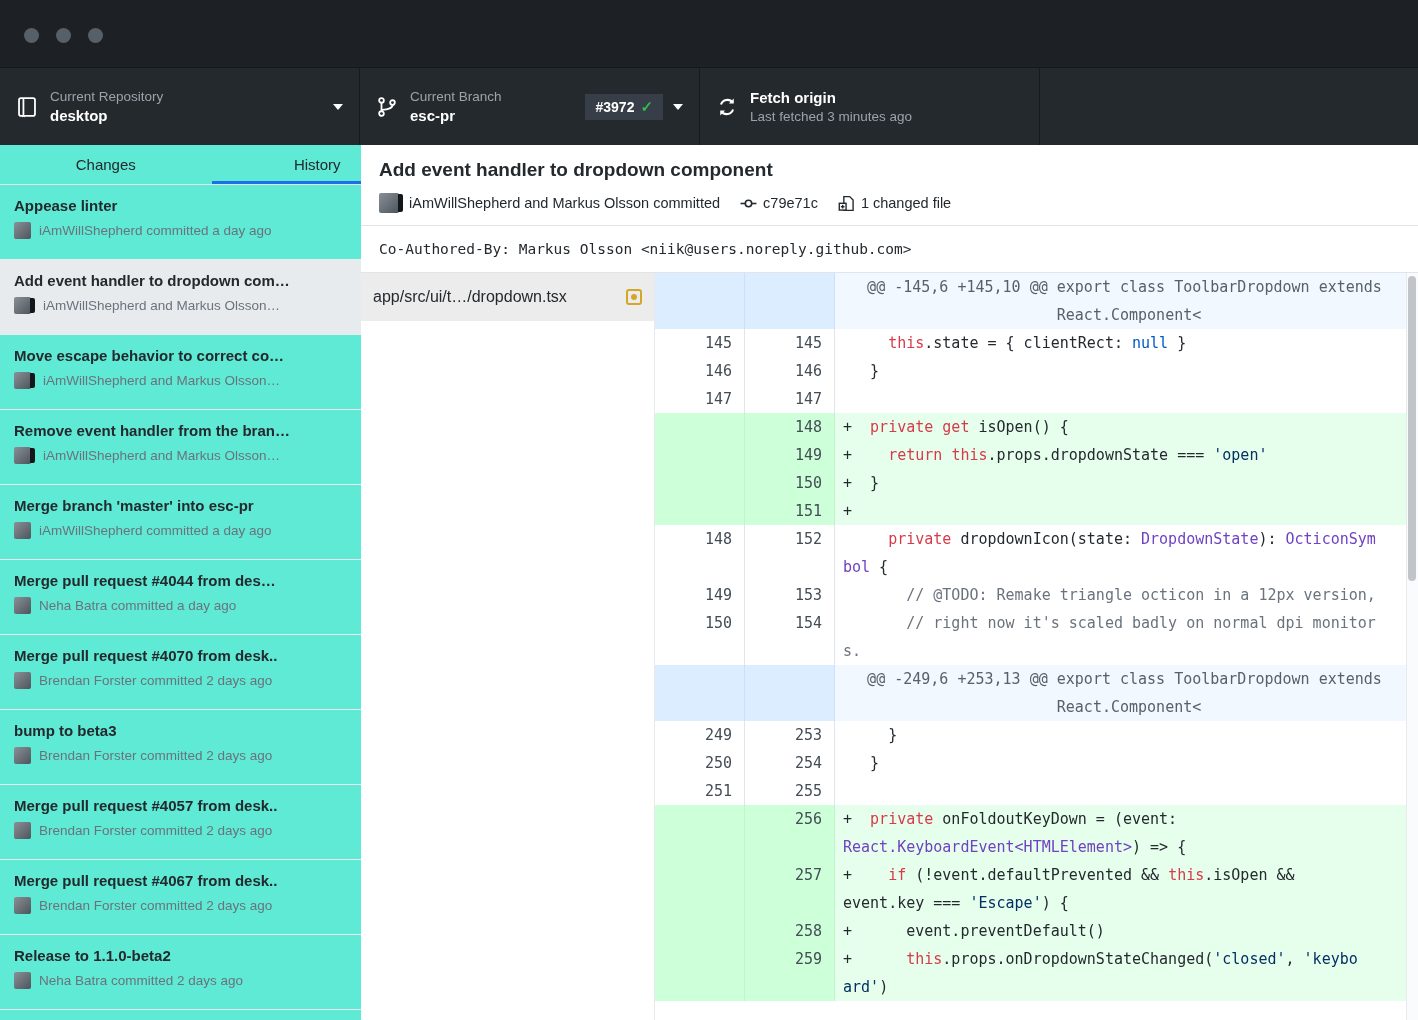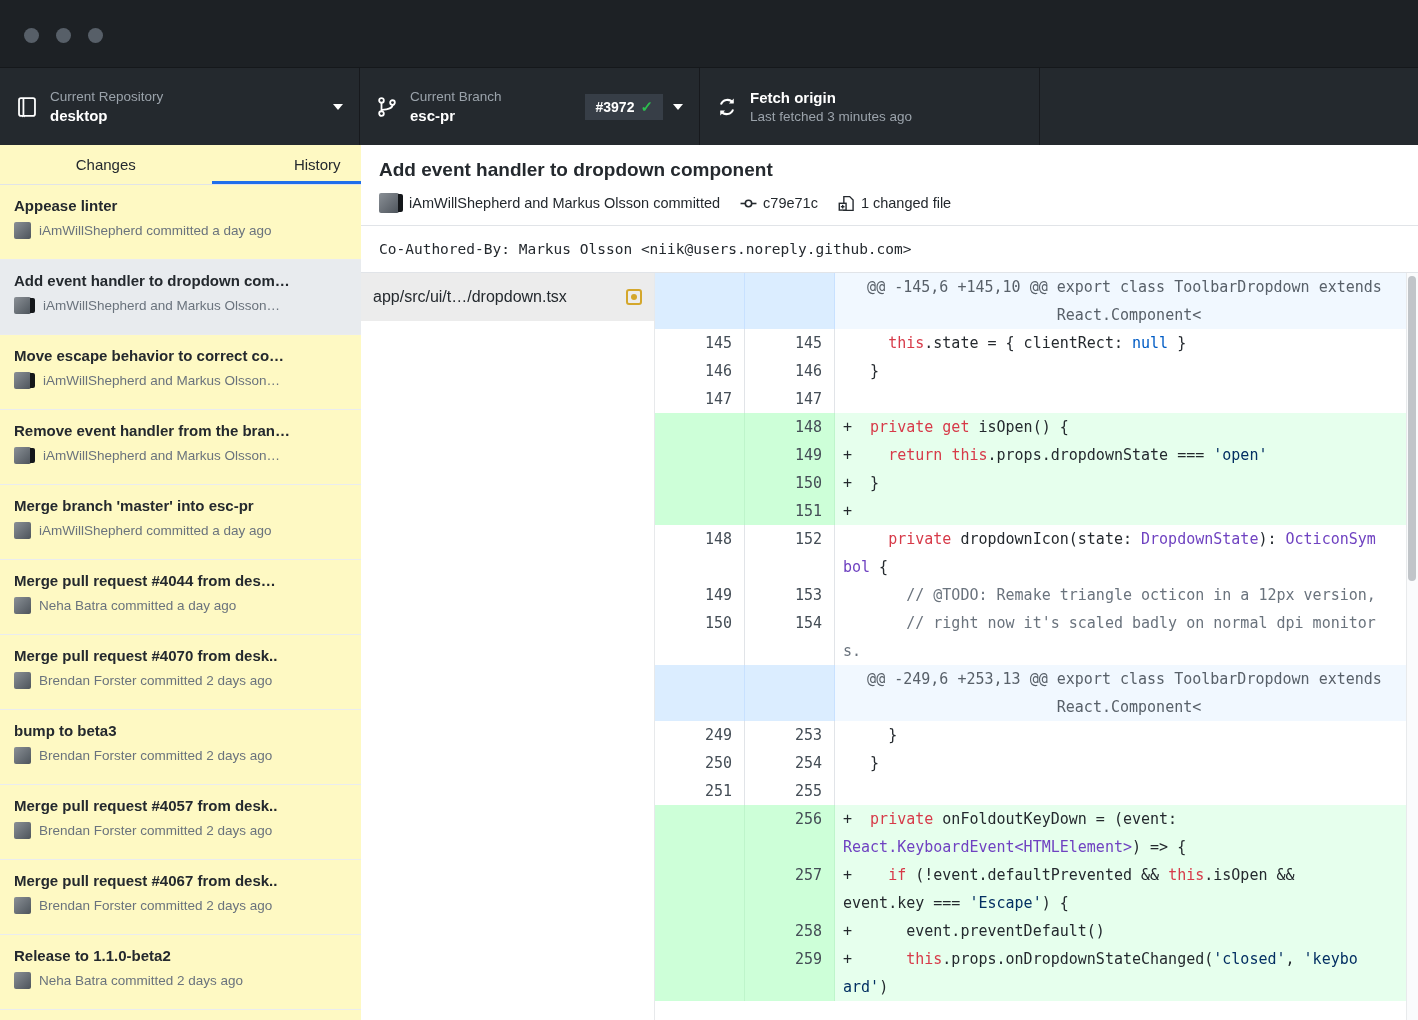--- a/index.html
+++ b/index.html
@@ -28,21 +28,21 @@
   .chevron { width:0; height:0; border-left:5px solid transparent;
              border-right:5px solid transparent; border-top:6px solid #fff;
              margin-left:10px; flex:none; }
   .pr-badge { background:#373e47; border-radius:0; padding:4px 10px;
               font-size:14px; font-weight:bold; color:#fff; display:flex;
               align-items:center; gap:6px; flex:none; margin-left:8px; }
   .pr-check { color:#2cbe4e; font-weight:bold; font-size:15px; }
 
   
   .sidebar { position:absolute; left:0; top:145px; width:424px; bottom:0;
-             background:#fef9c3; border-right:1px solid #d0d7de; overflow:hidden; }
+             background:#5eead4; border-right:1px solid #d0d7de; overflow:hidden; }
   .tabs { display:flex; height:40px; border-bottom:1px solid #e1e4e8; }
   .tab { flex:1; display:flex; align-items:center; justify-content:center;
          font-size:15px; color:#24292e; cursor:pointer; position:relative; }
   .tab.active::after { content:""; position:absolute; left:0; right:0; bottom:0;
                        height:3px; background:#1f6feb; }
   .commit-row { height:75px; padding:12px 14px 0 14px; border-bottom:1px solid #eaecef;
                 cursor:pointer; }
   .commit-row.selected { background:#e8ebee; }
   .c-title { font-size:15px; font-weight:bold; color:#24292e; white-space:nowrap;
              overflow:hidden; margin-bottom:8px; }

